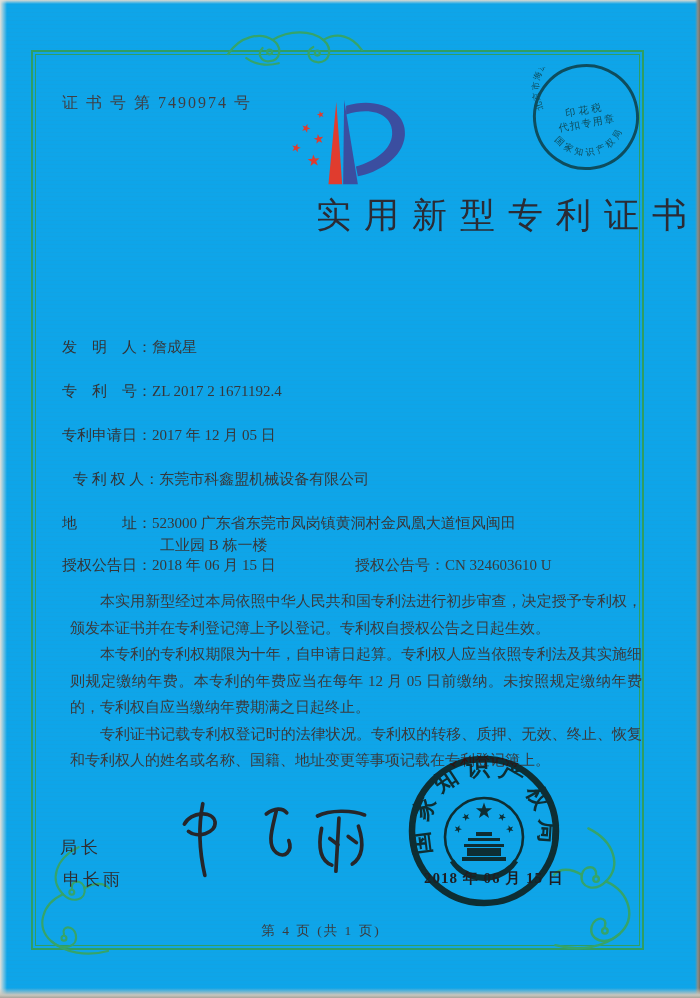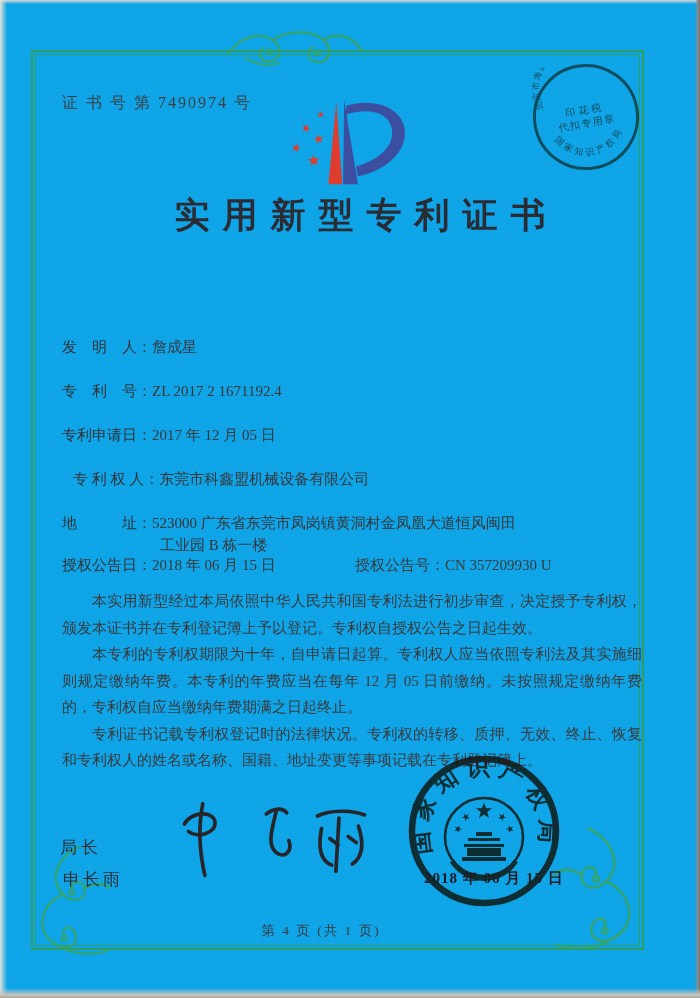--- a/index.html
+++ b/index.html
@@ -34,35 +34,35 @@
     stroke-linecap:round; stroke-linejoin:round; }
   .orn-top   { left:226px; top:27px;  width:138px; height:42px; }
   .orn-bl    { left:16px;  top:843px; width:94px;  height:116px; }
   .orn-br    { left:553px; top:824px; width:106px; height:130px; }
 
   .cert-number { position:absolute; left:62px; top:93px; font-size:16px;
     letter-spacing:2px; color:#3f3f44; }
 
   .logo { position:absolute; left:276px; top:96px; width:150px; height:98px; }
 
-  .doc-title { position:absolute; left:0; top:192px; width:700px; text-align:center;
-    font-size:35px; font-weight:700; letter-spacing:13px; text-indent:13px; color:#2b2b34;padding-left:20px; }
+  .doc-title { position:absolute; left:0; top:192px; width:700px; text-align:right;
+    font-size:35px; font-weight:400; letter-spacing:13px; text-indent:13px; color:#2b2b34;padding-left:20px; }
 
   .field { position:absolute; left:62px; font-size:15px; color:#37373a; width:560px; }
   .field .lbl { color:#333336; }
   .f1 { top:293px; } .f2 { top:338px; } .f3 { top:382px; }
   .f4 { top:426px; } .f5 { top:470px;margin-left:11px; }
   .f6 { top:512px; line-height:22px; }
   .f6 .addr2 { padding-left:98px; display:block; }
   .grant { top:556px; }
   .grant-no { position:absolute; left:355px; top:556px; font-size:15px; }
 
   .paras { position:absolute; left:62px; top:588px; width:580px;
     font-size:15px; line-height:26.5px; text-align:justify; color:#3a3a3d; }
-  .paras p { text-indent:2em; }
+  .paras p { text-indent:2em;margin-left:8px; }
 
   .sig-title { position:absolute; left:60px; top:836px; font-size:17px; letter-spacing:4px; color:#2f2f33; }
   .sig-name  { position:absolute; left:63px; top:868px; font-size:17px; letter-spacing:3px; color:#2f2f33; }
   .signature { position:absolute; left:168px; top:788px; width:215px; height:100px;
     stroke:#26262a; stroke-width:3.6; fill:none; stroke-linecap:round; stroke-linejoin:round; }
 
   .seal { position:absolute; left:406px; top:751px; width:156px; height:160px;
     mix-blend-mode:multiply; opacity:0.93; }
   .seal-date { position:absolute; left:424px; top:869px; font-size:15px;
     letter-spacing:1px; color:#1e1e22; font-weight:600; }
@@ -132,21 +132,21 @@
 
   <div class="doc-title">实用新型专利证书</div>
 
   <div class="field f2"><span class="lbl">发　明　人：</span><span>詹成星</span></div>
   <div class="field f3"><span class="lbl">专　利　号：</span><span>ZL 2017 2 1671192.4</span></div>
   <div class="field f4"><span class="lbl">专利申请日：</span><span>2017 年 12 月 05 日</span></div>
   <div class="field f5"><span class="lbl">专 利 权 人：</span><span>东莞市科鑫盟机械设备有限公司</span></div>
   <div class="field f6"><span class="lbl">地　　　址：</span><span>523000 广东省东莞市凤岗镇黄洞村金凤凰大道恒风闽田</span><span class="addr2">工业园 B 栋一楼</span></div>
 
   <div class="field grant"><span class="lbl">授权公告日：</span><span>2018 年 06 月 15 日</span></div>
-  <div class="grant-no"><span class="lbl">授权公告号：</span><span>CN 357209930 U</span></div>
+  <div class="grant-no"><span class="lbl">授权公告号：</span><span>CN 324603610 U</span></div>
 
   <div class="paras">
     <p>本实用新型经过本局依照中华人民共和国专利法进行初步审查，决定授予专利权，颁发本证书并在专利登记簿上予以登记。专利权自授权公告之日起生效。</p>
     <p>本专利的专利权期限为十年，自申请日起算。专利权人应当依照专利法及其实施细则规定缴纳年费。本专利的年费应当在每年 12 月 05 日前缴纳。未按照规定缴纳年费的，专利权自应当缴纳年费期满之日起终止。</p>
     <p>专利证书记载专利权登记时的法律状况。专利权的转移、质押、无效、终止、恢复和专利权人的姓名或名称、国籍、地址变更等事项记载在专利登记簿上。</p>
   </div>
 
   <div class="sig-title">局长</div>
   <div class="sig-name">申长雨</div>
   <svg class="signature" viewBox="0 0 210 95">

